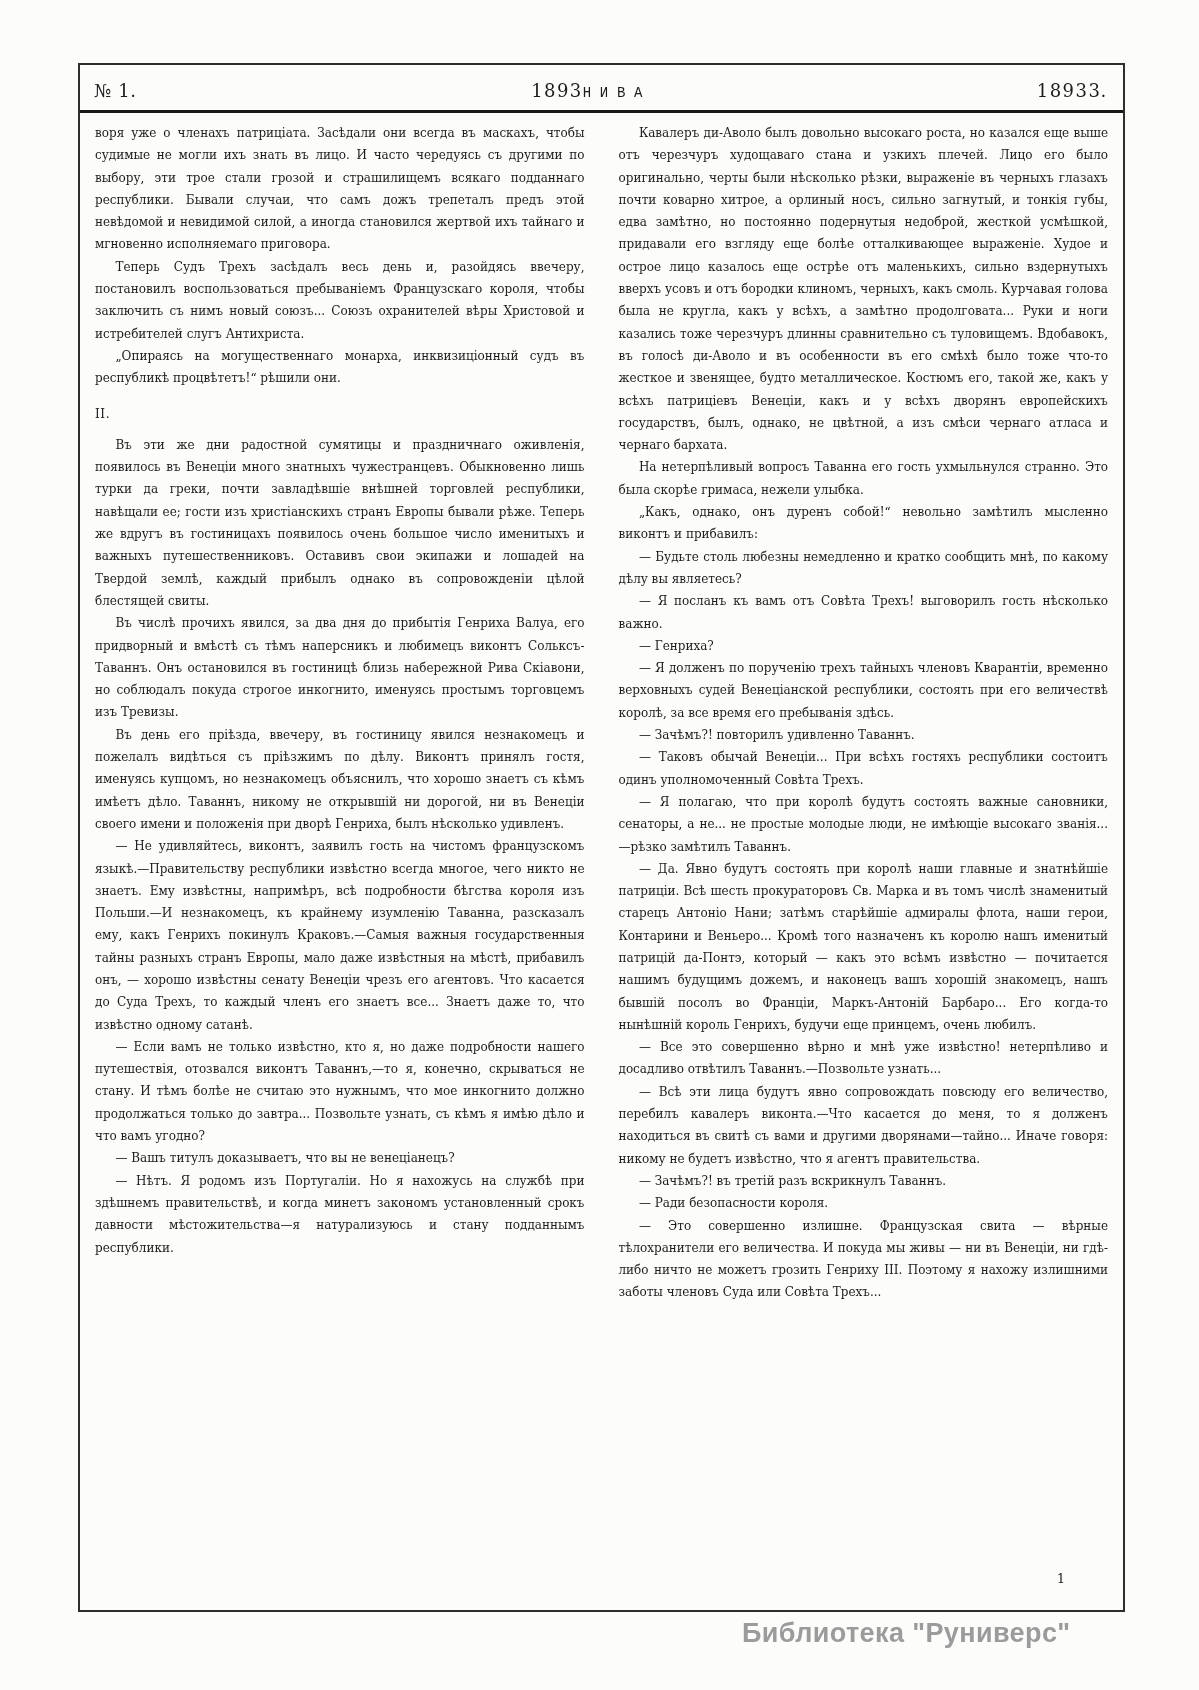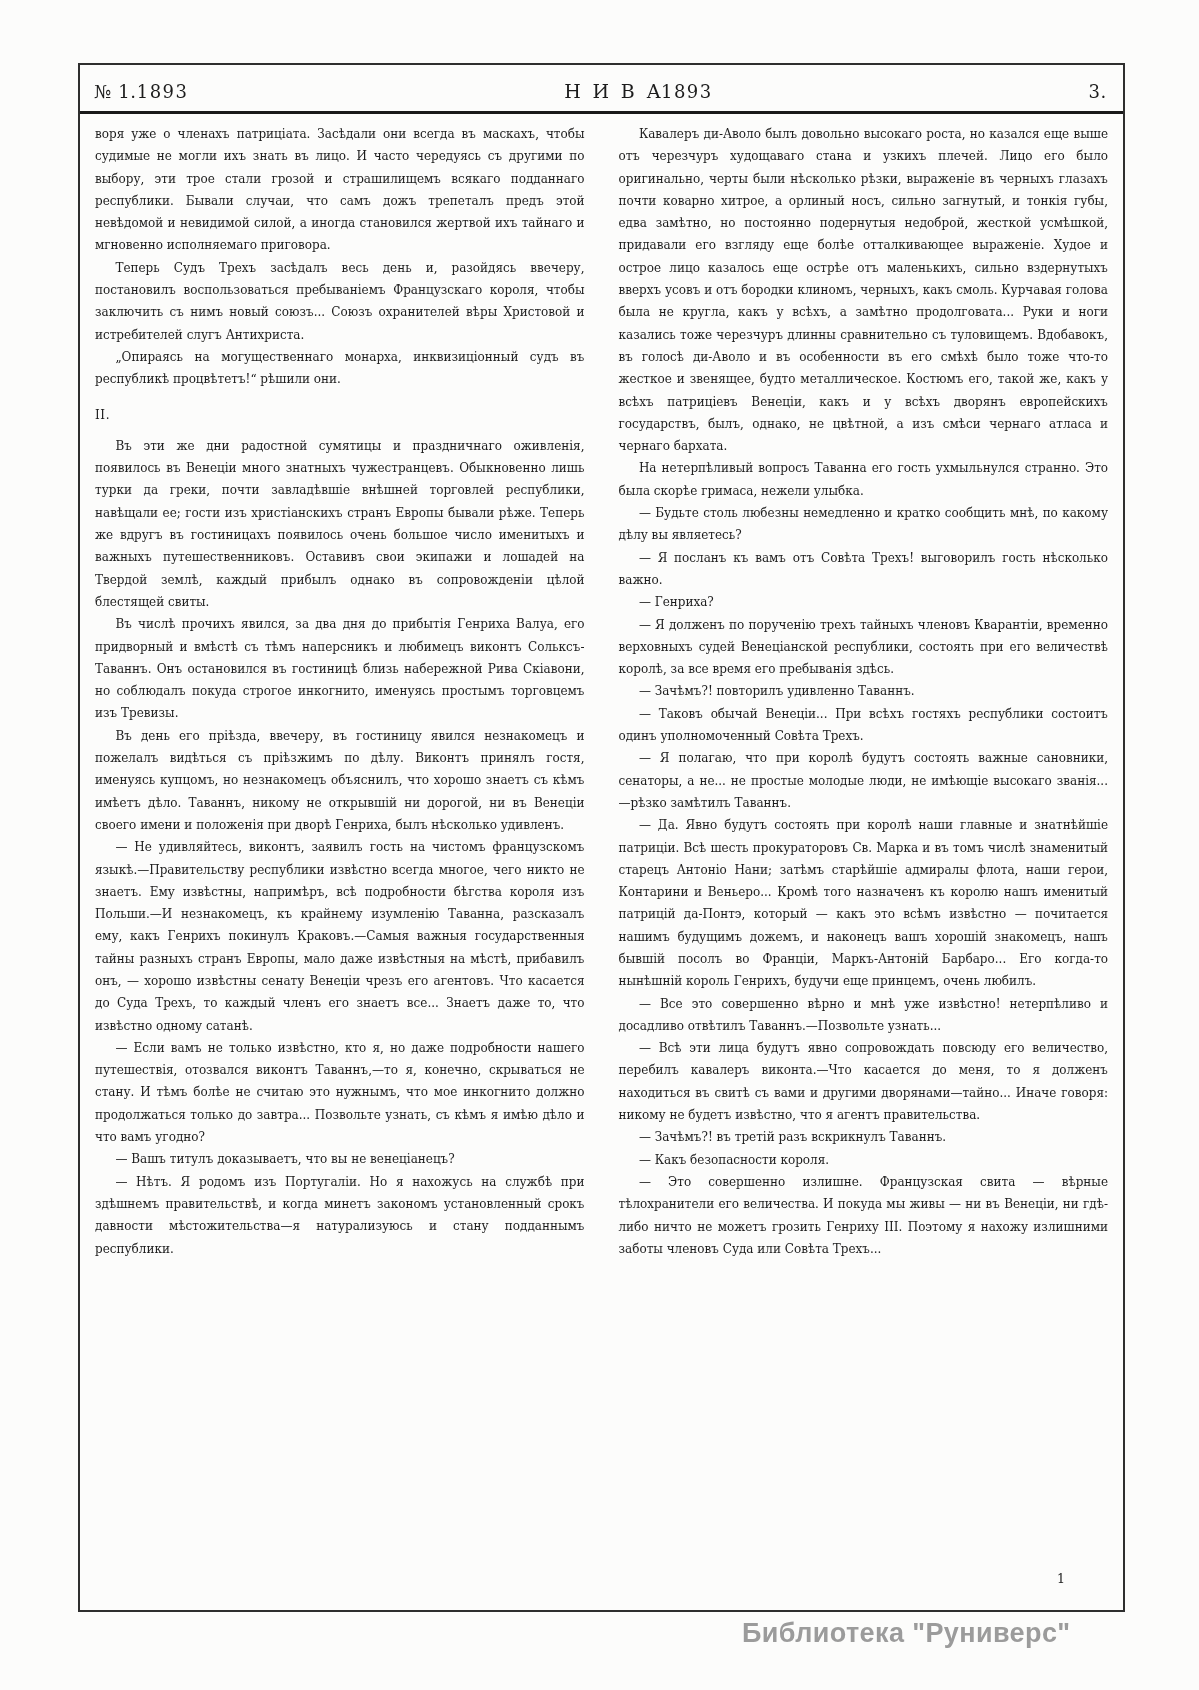--- a/index.html
+++ b/index.html
@@ -18,22 +18,22 @@
     background: #fcfcfb;
   }
   .page-header {
     display: grid;
     grid-template-columns: auto 1fr auto 1fr auto;
     align-items: baseline;
     padding: 15px 16px 9px 14px;
     font-size: 18px;
     letter-spacing: 0.04em;
   }
-  .page-header .year { text-align: left; letter-spacing: 0.08em; }
-  .page-header .masthead { letter-spacing: 0.62em; font-size: 19px; margin-right: -0.62em; }
+  .page-header .year { text-align: right; letter-spacing: 0.08em; }
+  .page-header .masthead { letter-spacing: 0.62em; font-size: 14px; margin-right: -0.62em; font-family: Liberation Mono, monospace; }
   .header-rule {
     height: 0;
     border-top: 3px solid #191919;
   }
   .columns {
     display: flex;
     gap: 34px;
     padding: 9px 15px 0 15px;
     height: 1470px;
     overflow: hidden;
@@ -94,32 +94,33 @@
         <div class="para">Въ числѣ прочихъ явился, за два дня до прибытія Генриха Валуа, его придворный и вмѣстѣ съ тѣмъ наперсникъ и любимецъ виконтъ Сольксъ-Таваннъ. Онъ остановился въ гостиницѣ близь набережной Рива Скіавони, но соблюдалъ покуда строгое инкогнито, именуясь простымъ торговцемъ изъ Тревизы.</div>
         <div class="para">Въ день его пріѣзда, ввечеру, въ гостиницу явился незнакомецъ и пожелалъ видѣться съ пріѣзжимъ по дѣлу. Виконтъ принялъ гостя, именуясь купцомъ, но незнакомецъ объяснилъ, что хорошо знаетъ съ кѣмъ имѣетъ дѣло. Таваннъ, никому не открывшій ни дорогой, ни въ Венеціи своего имени и положенія при дворѣ Генриха, былъ нѣсколько удивленъ.</div>
         <div class="para">— Не удивляйтесь, виконтъ, заявилъ гость на чистомъ французскомъ языкѣ.—Правительству республики извѣстно всегда многое, чего никто не знаетъ. Ему извѣстны, напримѣръ, всѣ подробности бѣгства короля изъ Польши.—И незнакомецъ, къ крайнему изумленію Таванна, разсказалъ ему, какъ Генрихъ покинулъ Краковъ.—Самыя важныя государственныя тайны разныхъ странъ Европы, мало даже извѣстныя на мѣстѣ, прибавилъ онъ, — хорошо извѣстны сенату Венеціи чрезъ его агентовъ. Что касается до Суда Трехъ, то каждый членъ его знаетъ все... Знаетъ даже то, что извѣстно одному сатанѣ.</div>
         <div class="para">— Если вамъ не только извѣстно, кто я, но даже подробности нашего путешествія, отозвался виконтъ Таваннъ,—то я, конечно, скрываться не стану. И тѣмъ болѣе не считаю это нужнымъ, что мое инкогнито должно продолжаться только до завтра... Позвольте узнать, съ кѣмъ я имѣю дѣло и что вамъ угодно?</div>
         <div class="para">— Вашъ титулъ доказываетъ, что вы не венеціанецъ?</div>
         <div class="para">— Нѣтъ. Я родомъ изъ Португаліи. Но я нахожусь на службѣ при здѣшнемъ правительствѣ, и когда минетъ закономъ установленный срокъ давности мѣстожительства—я натурализуюсь и стану подданнымъ республики.</div>
       </div>
     <div class="column">
         <div class="para">Кавалеръ ди-Аволо былъ довольно высокаго роста, но казался еще выше отъ черезчуръ худощаваго стана и узкихъ плечей. Лицо его было оригинально, черты были нѣсколько рѣзки, выраженіе въ черныхъ глазахъ почти коварно хитрое, а орлиный носъ, сильно загнутый, и тонкія губы, едва замѣтно, но постоянно подернутыя недоброй, жесткой усмѣшкой, придавали его взгляду еще болѣе отталкивающее выраженіе. Худое и острое лицо казалось еще острѣе отъ маленькихъ, сильно вздернутыхъ вверхъ усовъ и отъ бородки клиномъ, черныхъ, какъ смоль. Курчавая голова была не кругла, какъ у всѣхъ, а замѣтно продолговата... Руки и ноги казались тоже черезчуръ длинны сравнительно съ туловищемъ. Вдобавокъ, въ голосѣ ди-Аволо и въ особенности въ его смѣхѣ было тоже что-то жесткое и звенящее, будто металлическое. Костюмъ его, такой же, какъ у всѣхъ патриціевъ Венеціи, какъ и у всѣхъ дворянъ европейскихъ государствъ, былъ, однако, не цвѣтной, а изъ смѣси чернаго атласа и чернаго бархата.</div>
         <div class="para">На нетерпѣливый вопросъ Таванна его гость ухмыльнулся странно. Это была скорѣе гримаса, нежели улыбка.</div>
+        <div class="para">„Какъ, однако, онъ дуренъ собой!“ невольно замѣтилъ мысленно виконтъ и прибавилъ:</div>
         <div class="para">— Будьте столь любезны немедленно и кратко сообщить мнѣ, по какому дѣлу вы являетесь?</div>
         <div class="para">— Я посланъ къ вамъ отъ Совѣта Трехъ! выговорилъ гость нѣсколько важно.</div>
         <div class="para">— Генриха?</div>
         <div class="para">— Я долженъ по порученію трехъ тайныхъ членовъ Кварантіи, временно верховныхъ судей Венеціанской республики, состоять при его величествѣ королѣ, за все время его пребыванія здѣсь.</div>
         <div class="para">— Зачѣмъ?! повторилъ удивленно Таваннъ.</div>
         <div class="para">— Таковъ обычай Венеціи... При всѣхъ гостяхъ республики состоитъ одинъ уполномоченный Совѣта Трехъ.</div>
         <div class="para">— Я полагаю, что при королѣ будутъ состоять важные сановники, сенаторы, а не... не простые молодые люди, не имѣющіе высокаго званія...—рѣзко замѣтилъ Таваннъ.</div>
         <div class="para">— Да. Явно будутъ состоять при королѣ наши главные и знатнѣйшіе патриціи. Всѣ шесть прокураторовъ Св. Марка и въ томъ числѣ знаменитый старецъ Антоніо Нани; затѣмъ старѣйшіе адмиралы флота, наши герои, Контарини и Веньеро... Кромѣ того назначенъ къ королю нашъ именитый патрицій да-Понтэ, который — какъ это всѣмъ извѣстно — почитается нашимъ будущимъ дожемъ, и наконецъ вашъ хорошій знакомецъ, нашъ бывшій посолъ во Франціи, Маркъ-Антоній Барбаро... Его когда-то нынѣшній король Генрихъ, будучи еще принцемъ, очень любилъ.</div>
         <div class="para">— Все это совершенно вѣрно и мнѣ уже извѣстно! нетерпѣливо и досадливо отвѣтилъ Таваннъ.—Позвольте узнать...</div>
         <div class="para">— Всѣ эти лица будутъ явно сопровождать повсюду его величество, перебилъ кавалеръ виконта.—Что касается до меня, то я долженъ находиться въ свитѣ съ вами и другими дворянами—тайно... Иначе говоря: никому не будетъ извѣстно, что я агентъ правительства.</div>
         <div class="para">— Зачѣмъ?! въ третій разъ вскрикнулъ Таваннъ.</div>
-        <div class="para">— Какъ безопасности короля.</div>
+        <div class="para">— Ради безопасности короля.</div>
         <div class="para">— Это совершенно излишне. Французская свита — вѣрные тѣлохранители его величества. И покуда мы живы — ни въ Венеціи, ни гдѣ-либо ничто не можетъ грозить Генриху III. Поэтому я нахожу излишними заботы членовъ Суда или Совѣта Трехъ...</div>
       </div>
   </div>
 
   <div class="signature-mark">1</div>
 </div>
 
 <div class="watermark">Библиотека "Руниверс"</div>
 
 </body></html>

